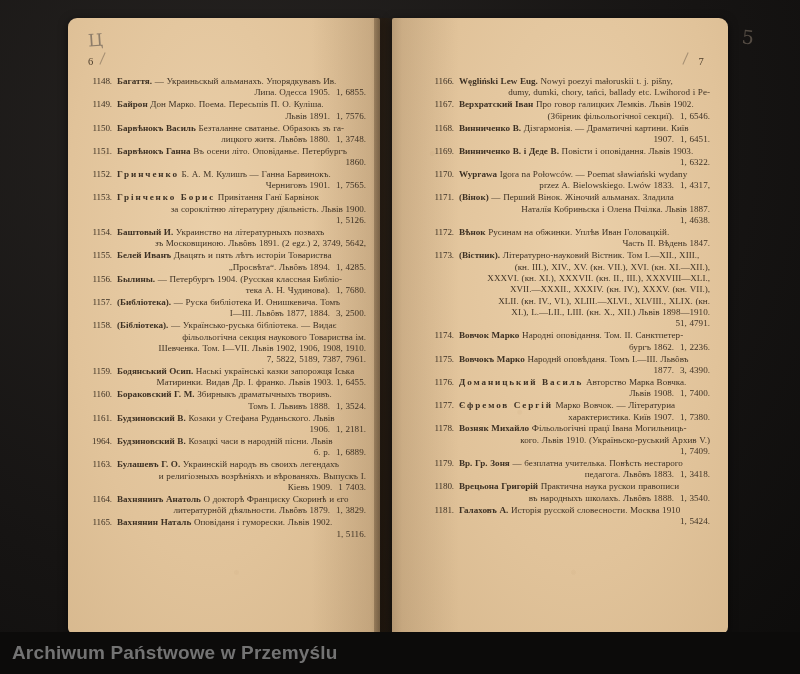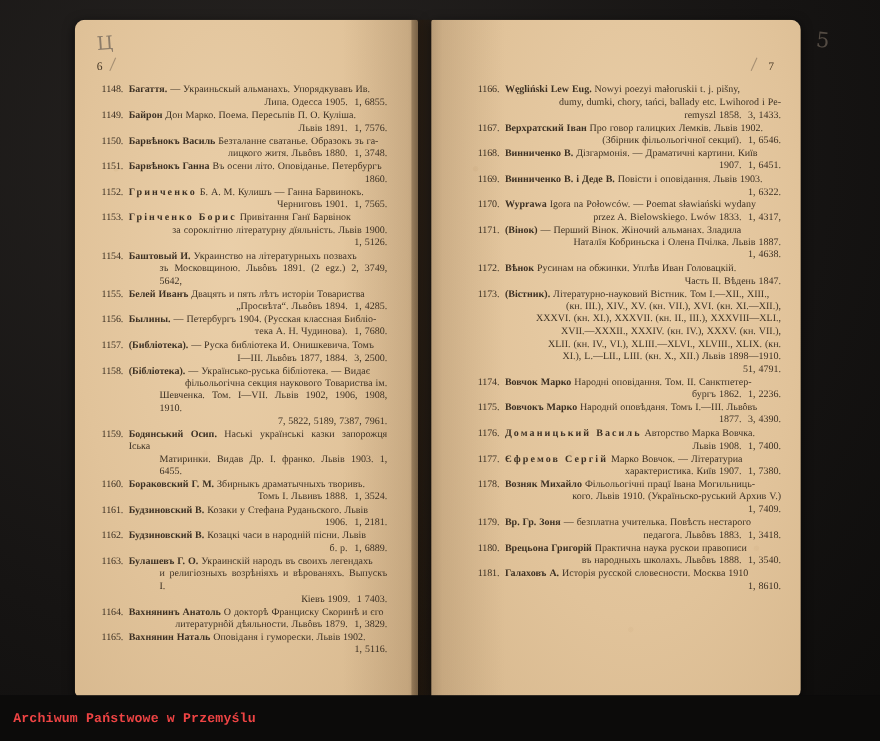--- a/index.html
+++ b/index.html
@@ -72,21 +72,21 @@
     position: absolute;
     font-size: 10.5px;
     color: #4a3b29;
     letter-spacing: .3px;
   }
   .left .folio  { top: 38px; left: 20px; }
   .right .folio { top: 38px; right: 24px; }
 
   .entries {
     position: absolute;
-    left: 18px; right: 28px;
+    left: 18px; right: 14px;
     top: 58px;
   }
   .right .entries { left: 36px; right: 18px; }
 
   .entry {
     display: flex;
     align-items: flex-start;
     font-size: 9.1px;
     line-height: 11.35px;
     margin-bottom: 0.6px;
@@ -149,24 +149,24 @@
   
   #watermark {
     position: absolute;
     left: 0; bottom: 0;
     width: 800px; height: 42px;
     background: #0c0b0a;
     display: flex;
     align-items: center;
   }
   #watermark .wm-text {
-    color: #ef4444;
-    font-family: Liberation Mono, monospace;
+    color: #737373;
+    font-family: Liberation Sans, sans-serif;
     font-weight: bold;
-    font-size: 12px;
+    font-size: 19px;
     letter-spacing: .15px;
     padding-left: 12px;
   }
 </style>
 </head>
 <body>
 
 <div id="scan">
 
   <div class="leaf left">
@@ -264,21 +264,21 @@
               </span></span>
           </div>
           <div class="entry">
             <span class="num">1161.</span>
             <span class="body"><span class="hd">Будзиновский В.</span><span> Козаки у Стефана Руданьского. Львів</span><span class="lnrow">
                 <span>1906.</span>
                 <span class="ref">1, 2181.</span>
               </span></span>
           </div>
           <div class="entry">
-            <span class="num">1162.</span>
+            <span class="num">1964.</span>
             <span class="body"><span class="hd">Будзиновский В.</span><span> Козацкі часи в народній пісни. Львів</span><span class="lnrow">
                 <span>б. р.</span>
                 <span class="ref">1, 6889.</span>
               </span></span>
           </div>
           <div class="entry">
             <span class="num">1163.</span>
             <span class="body"><span class="hd">Булашевъ Г. О.</span><span> Украинскій народъ въ своихъ легендахъ</span><span class="lnrow">
                 <span>и религіозныхъ возрѣніяхъ и вѣрованяхъ. Выпускъ I.</span>
               </span><span class="lnrow">
@@ -306,23 +306,20 @@
   <div class="leaf right">
     <div class="grain"></div>
     <div class="page-body right">
       <div class="folio">7</div>
       <div class="tick" style="top:34px; right:42px;"></div>
       <div class="entries" id="right-entries">
           <div class="entry">
             <span class="num">1166.</span>
             <span class="body"><span class="hd">Węgliński Lew Eug.</span><span> Nowyi poezyi małoruskii t. j. pišny,</span><span class="lnrow">
                 <span>dumy, dumki, chory, tańci, ballady etc. Lwihorod i Pe-</span>
-              </span><span class="lnrow">
-                <span>remyszl 1858.</span>
-                <span class="ref">3, 1433.</span>
               </span></span>
           </div>
           <div class="entry">
             <span class="num">1167.</span>
             <span class="body"><span class="hd">Верхратский Іван</span><span> Про говор галицких Лемків. Львів 1902.</span><span class="lnrow">
                 <span>(Збірник фільольогічної секциї).</span>
                 <span class="ref">1, 6546.</span>
               </span></span>
           </div>
           <div class="entry">
@@ -412,21 +409,21 @@
           </div>
           <div class="entry">
             <span class="num">1180.</span>
             <span class="body"><span class="hd">Врецьона Григорій</span><span> Практична наука рускои правописи</span><span class="lnrow">
                 <span>въ народныхъ школахъ. Львôвъ 1888.</span>
                 <span class="ref">1, 3540.</span>
               </span></span>
           </div>
           <div class="entry">
             <span class="num">1181.</span>
-            <span class="body"><span class="hd">Галаховъ А.</span><span> Исторія русской словесности. Москва 1910</span><span class="tail ref">1, 8610.</span></span>
+            <span class="body"><span class="hd">Галаховъ А.</span><span> Исторія русской словесности. Москва 1910</span><span class="tail ref">1, 5424.</span></span>
           </div>
         </div>
     </div>
   </div>
 
   <div class="pencil" id="mark-left">Ц</div>
   <div class="pencil" id="mark-right">5</div>
 
   <div id="watermark">
     <span class="wm-text">Archiwum Państwowe w Przemyślu</span>

